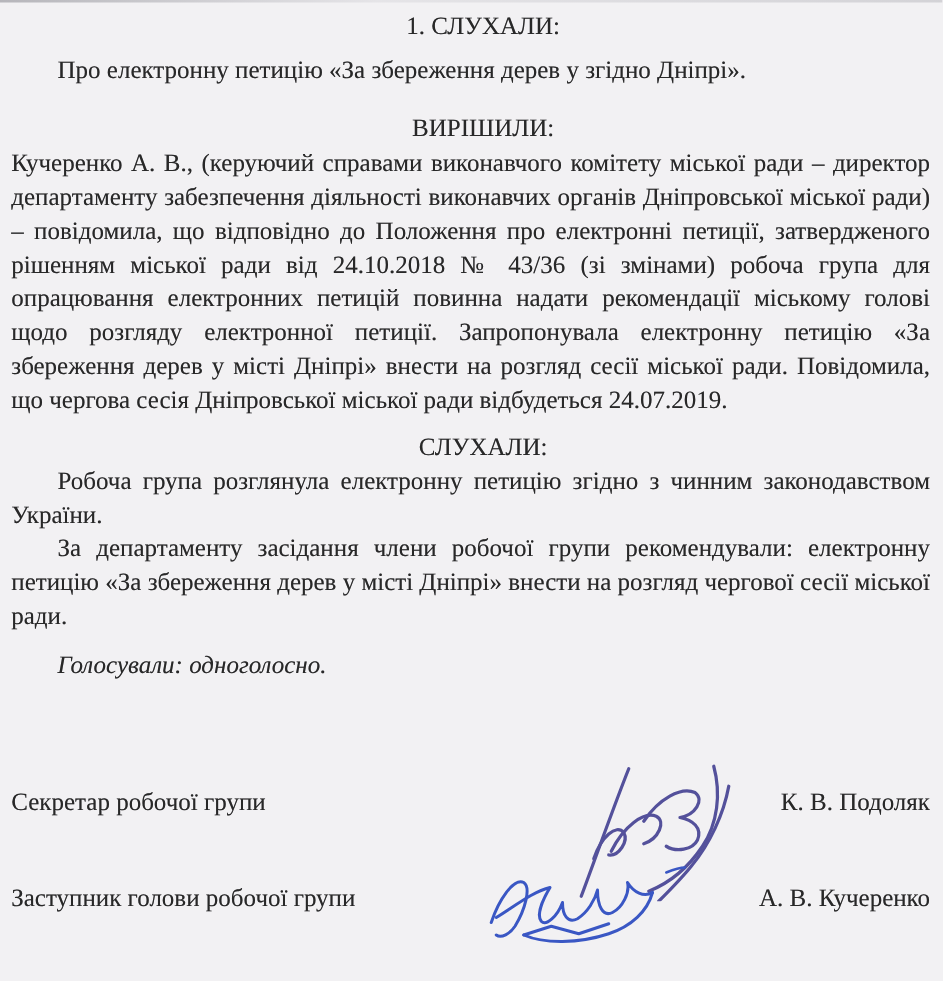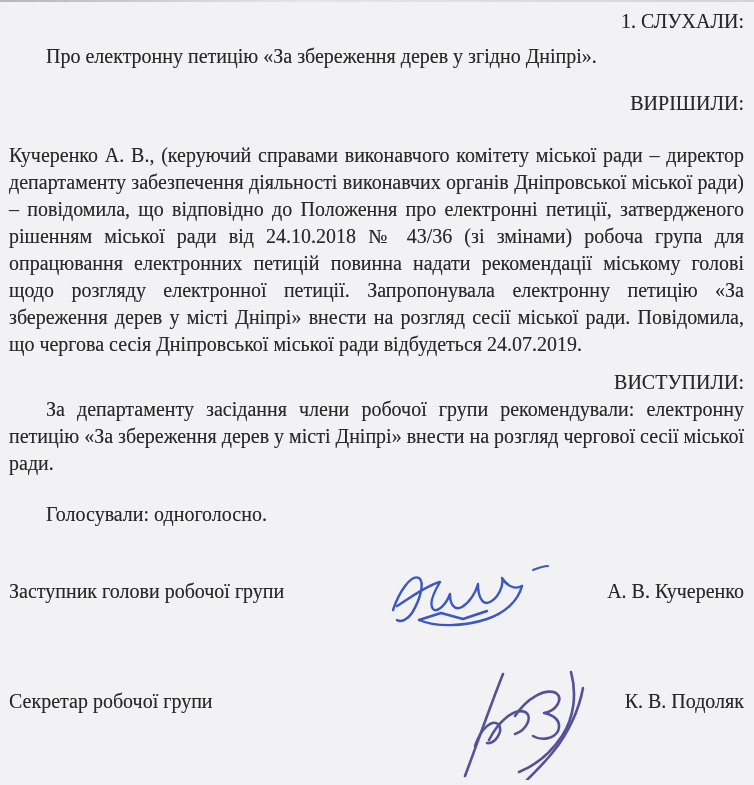--- a/index.html
+++ b/index.html
@@ -15,28 +15,28 @@
   .scan-edge {
     position: absolute; top: 0; left: 0; right: 0; height: 2px;
     background: linear-gradient(to right, rgba(110,110,118,0.45), rgba(170,170,178,0.18) 40%, rgba(140,140,148,0.3));
   }
   .doc {
     padding: 6px 10px 0 9px;
     font-size: 20px;
     line-height: 27px;
     text-shadow: 0 0 0.5px rgba(45,45,50,0.45);
   }
-  .heading { text-align: right; margin-left: 20px; }
+  .heading { text-align: center; margin-left: 20px; }
   .h-sluhaly   { margin-top: 2px; }
   .p-sluhaly   { margin-top: 8px; text-indent: 37px; }
   .h-vystupyly { margin-top: 20px; }
-  .p-vystupyly { margin-top: 25px; text-align: justify; }
+  .p-vystupyly { margin-top: 1px; text-align: justify; }
   .h-vyrishyly { margin-top: 11px; }
   .p-vyrishyly { text-align: justify; text-indent: 37px; }
-  .p-voting    { margin-top: 24px; text-indent: 37px; }
+  .p-voting    { margin-top: 12px; text-indent: 37px; font-style: italic; }
 
   .sig-row {
     position: relative;
     display: flex;
     justify-content: space-between;
     align-items: flex-start;
     height: 27px;
   }
   .sig-row-1 { margin-top: 50px; }
   .sig-row-2 { margin-top: 83px; }
@@ -55,49 +55,50 @@
 <div class="doc">
 
   <div class="heading h-sluhaly">1. СЛУХАЛИ:</div>
 
   <div class="p-sluhaly">Про електронну петицію «За збереження дерев у згідно Дніпрі».</div>
 
   <div class="heading h-vystupyly">ВИРІШИЛИ:</div>
 
   <div class="p-vystupyly">Кучеренко А. В., (керуючий справами виконавчого комітету міської ради – директор департаменту забезпечення діяльності виконавчих органів Дніпровської міської ради) – повідомила, що відповідно до Положення про електронні петиції, затвердженого рішенням міської ради від 24.10.2018 № 43/36 (зі змінами) робоча група для опрацювання електронних петицій повинна надати рекомендації міському голові щодо розгляду електронної петиції. Запропонувала електронну петицію «За збереження дерев у місті Дніпрі» внести на розгляд сесії міської ради. Повідомила, що чергова сесія Дніпровської міської ради відбудеться 24.07.2019.</div>
 
-  <div class="heading h-vyrishyly">ВИСТУПИЛИ:</div>
+  <div class="heading h-vyrishyly">СЛУХАЛИ:</div>
 
+  <div class="p-vyrishyly">Робоча група розглянула електронну петицію згідно з чинним законодавством України.</div>
 
   <div class="p-vyrishyly">За департаменту засідання члени робочої групи рекомендували: електронну петицію «За збереження дерев у місті Дніпрі» внести на розгляд чергової сесії міської ради.</div>
 
   <div class="p-voting">Голосували: одноголосно.</div>
-
-  <div class="sig-row sig-row-1">
-    <span class="sig-role">Заступник голови робочої групи</span>
-    <svg class="sig-img sig-img-1" viewBox="0 0 172 84">
-      <g fill="none" stroke-width="2.4" stroke="#3a57c4">
-        <path d="M10,54 C16,36 28,18 36,22 C42,26 37,44 29,57 C25,63 18,67 14,64"></path>
-        <path d="M14,50 C30,40 44,29 57,26 C51,36 46,48 50,53 C54,57 63,49 67,38 C67,48 71,55 79,51 C87,46 93,36 95,28 C95,40 99,50 107,46 C115,42 121,30 119,22 C124,30 132,34 139,30"></path>
-        <path d="M139,30 C135,45 122,57 104,63 C80,71 52,71 36,64"></path>
-        <path d="M36,64 L58,57 L80,63 L104,55"></path>
-        <path d="M150,14 C155,12 160,10 165,10" stroke-width="2"></path>
-      </g>
-    </svg>
-    <span class="sig-name">А. В. Кучеренко</span>
-  </div>
 
   <div class="sig-row sig-row-2">
     <span class="sig-role">Секретар робочої групи</span>
     <svg class="sig-img sig-img-2" viewBox="0 0 172 122">
       <g fill="none" stroke-width="2.6" stroke="#54519b">
         <path d="M8,118 C20,86 34,46 46,16"></path>
         <path d="M18,88 C24,70 36,60 42,67 C46,74 38,86 30,85"></path>
         <path d="M32,82 C42,62 58,50 68,54 C76,58 70,72 58,76"></path>
         <path d="M58,58 C70,40 88,30 99,35 C107,41 99,53 87,55 C97,57 105,63 101,73 C97,81 84,83 76,78"></path>
         <path d="M114,14 C120,36 117,60 105,78 C93,96 77,108 62,114"></path>
         <path d="M126,30 C122,52 111,76 96,94 C88,104 78,114 70,122"></path>
       </g>
     </svg>
     <span class="sig-name">К. В. Подоляк</span>
   </div>
 
+  <div class="sig-row sig-row-1">
+    <span class="sig-role">Заступник голови робочої групи</span>
+    <svg class="sig-img sig-img-1" viewBox="0 0 172 84">
+      <g fill="none" stroke-width="2.4" stroke="#3a57c4">
+        <path d="M10,54 C16,36 28,18 36,22 C42,26 37,44 29,57 C25,63 18,67 14,64"></path>
+        <path d="M14,50 C30,40 44,29 57,26 C51,36 46,48 50,53 C54,57 63,49 67,38 C67,48 71,55 79,51 C87,46 93,36 95,28 C95,40 99,50 107,46 C115,42 121,30 119,22 C124,30 132,34 139,30"></path>
+        <path d="M139,30 C135,45 122,57 104,63 C80,71 52,71 36,64"></path>
+        <path d="M36,64 L58,57 L80,63 L104,55"></path>
+        <path d="M150,14 C155,12 160,10 165,10" stroke-width="2"></path>
+      </g>
+    </svg>
+    <span class="sig-name">А. В. Кучеренко</span>
+  </div>
+
 </div>
 
 </body></html>

